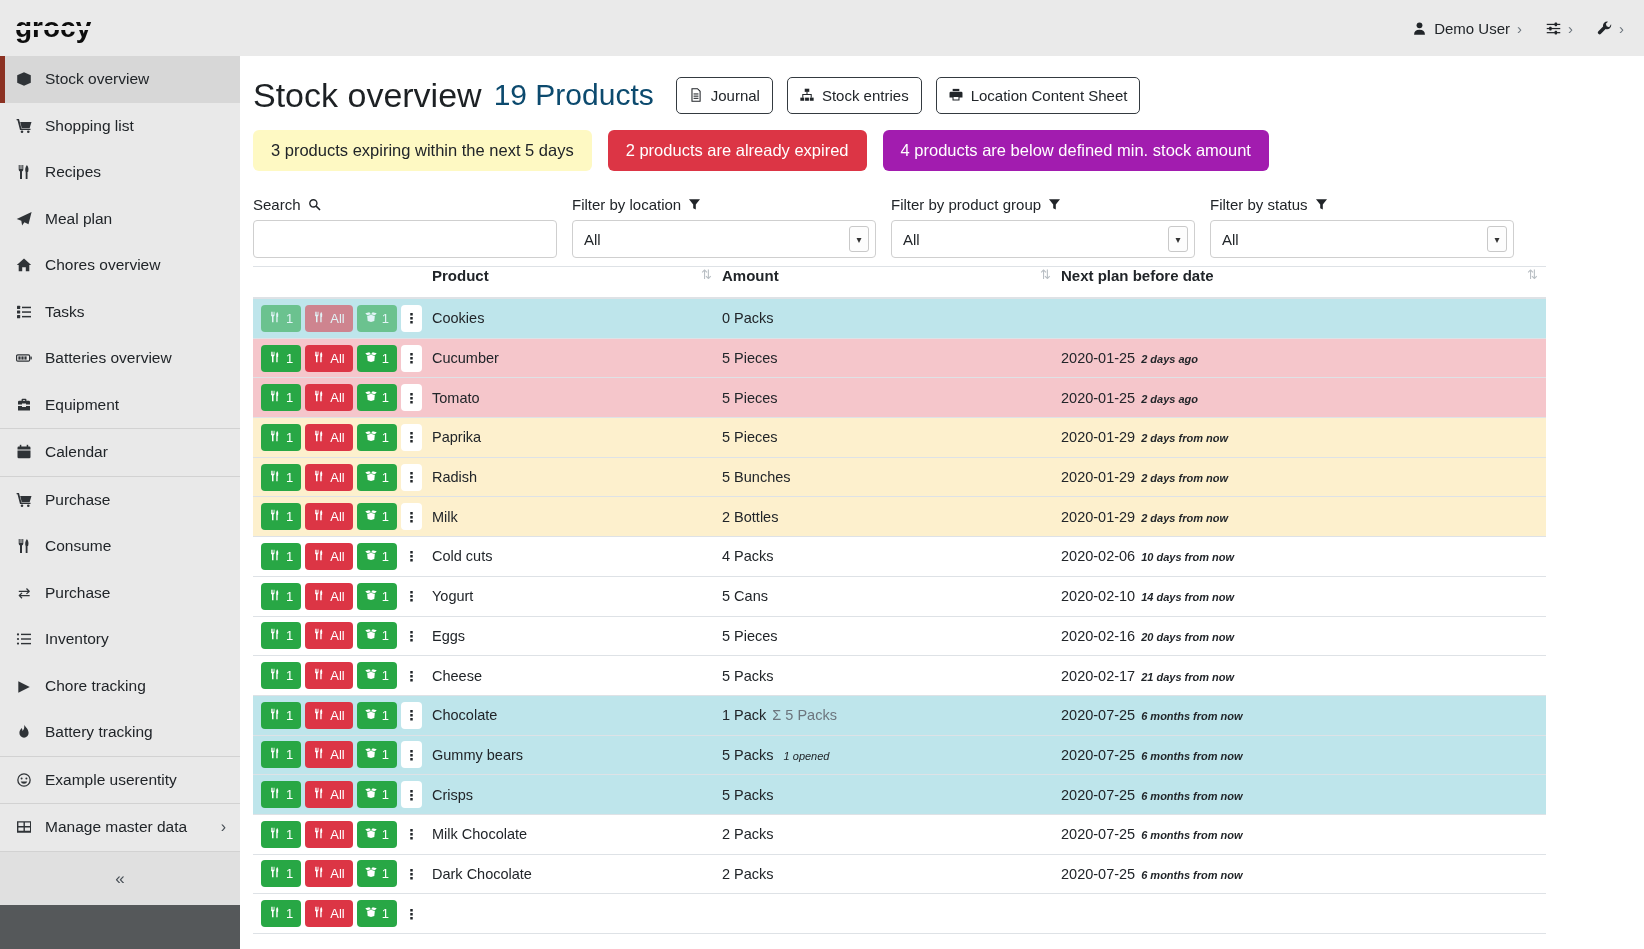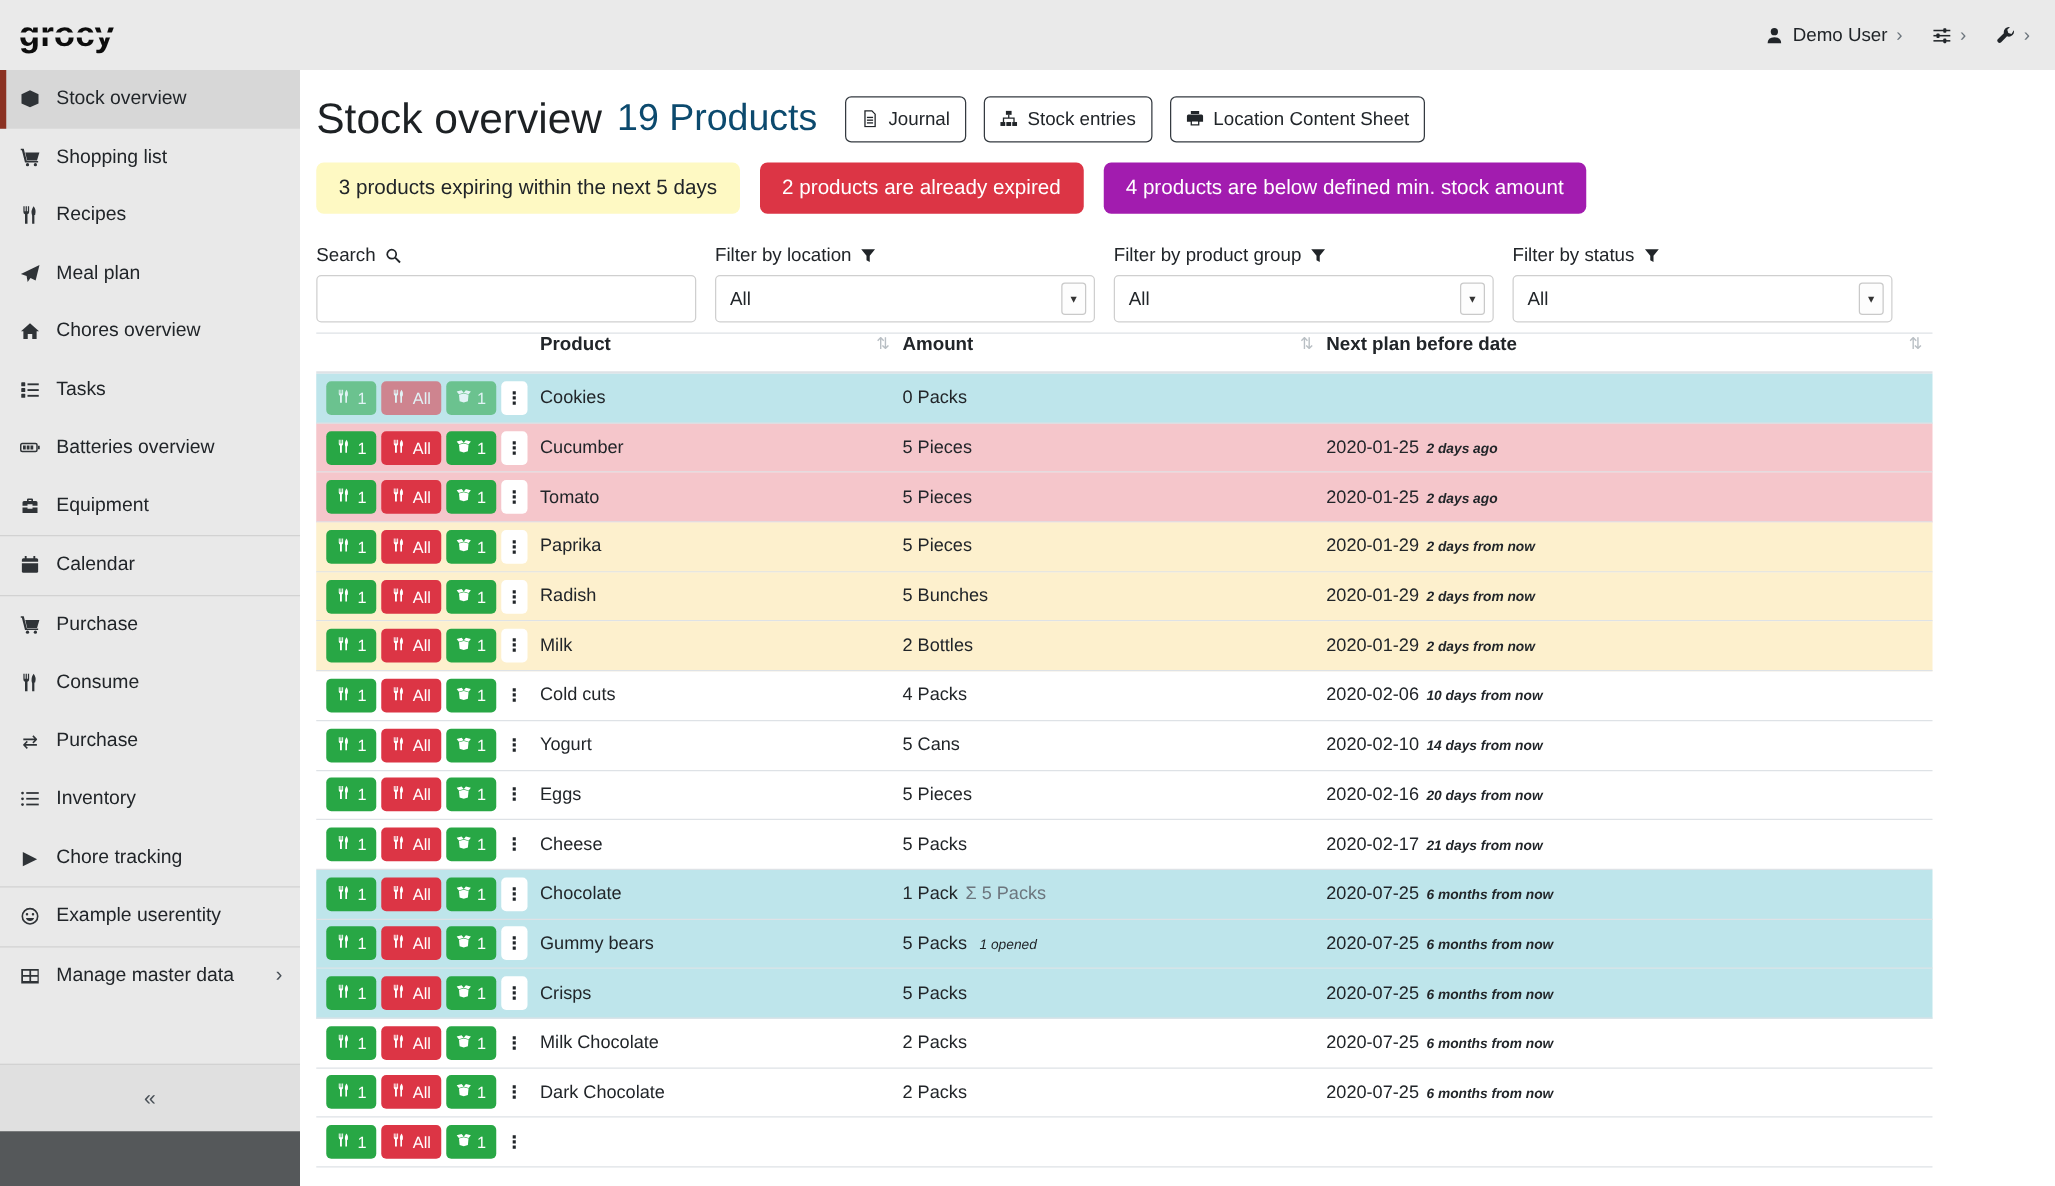--- a/index.html
+++ b/index.html
@@ -247,20 +247,28 @@
                 <rect x="5" y="7.3" width="10" height="1.4"></rect>
                 <circle cx="2" cy="12.6" r="1.1"></circle>
                 <rect x="5" y="11.9" width="10" height="1.4"></rect>
               </svg>
             </span>
             <span class="s-label">Inventory</span>
           </div>
           <div class="sidebar-item">
             <span class="s-icon">▶</span>
             <span class="s-label">Chore tracking</span>
+          </div>
+          <div class="sidebar-item">
+            <span class="s-icon">
+              <svg viewBox="0 0 16 16" fill="currentColor">
+                <path d="M8.1.7C9.6 3.2 12.6 5 12.6 9.1a4.6 4.6 0 0 1-9.2 0c0-2.5 1.4-3.8 2.3-5 .5.9.8 1.6.7 2.8C8.2 5.7 8.6 3 8.1.7z"></path>
+              </svg>
+            </span>
+            <span class="s-label">Battery tracking</span>
           </div>
           <div class="sidebar-divider"></div>
           <div class="sidebar-item">
             <span class="s-icon">
               <svg viewBox="0 0 16 16" fill="currentColor" fill-rule="evenodd">
                 <path d="M8 1.2A6.8 6.8 0 1 0 8 14.8 6.8 6.8 0 0 0 8 1.2zm0 1.3a5.5 5.5 0 1 1 0 11 5.5 5.5 0 0 1 0-11zM5.6 5.4a1 1 0 1 1 0 2 1 1 0 0 1 0-2zm4.8 0a1 1 0 1 1 0 2 1 1 0 0 1 0-2zM4.7 9.4h6.6A3.4 3.4 0 0 1 8 11.8 3.4 3.4 0 0 1 4.7 9.4z"></path>
               </svg>
             </span>
             <span class="s-label">Example userentity</span>
           </div>

